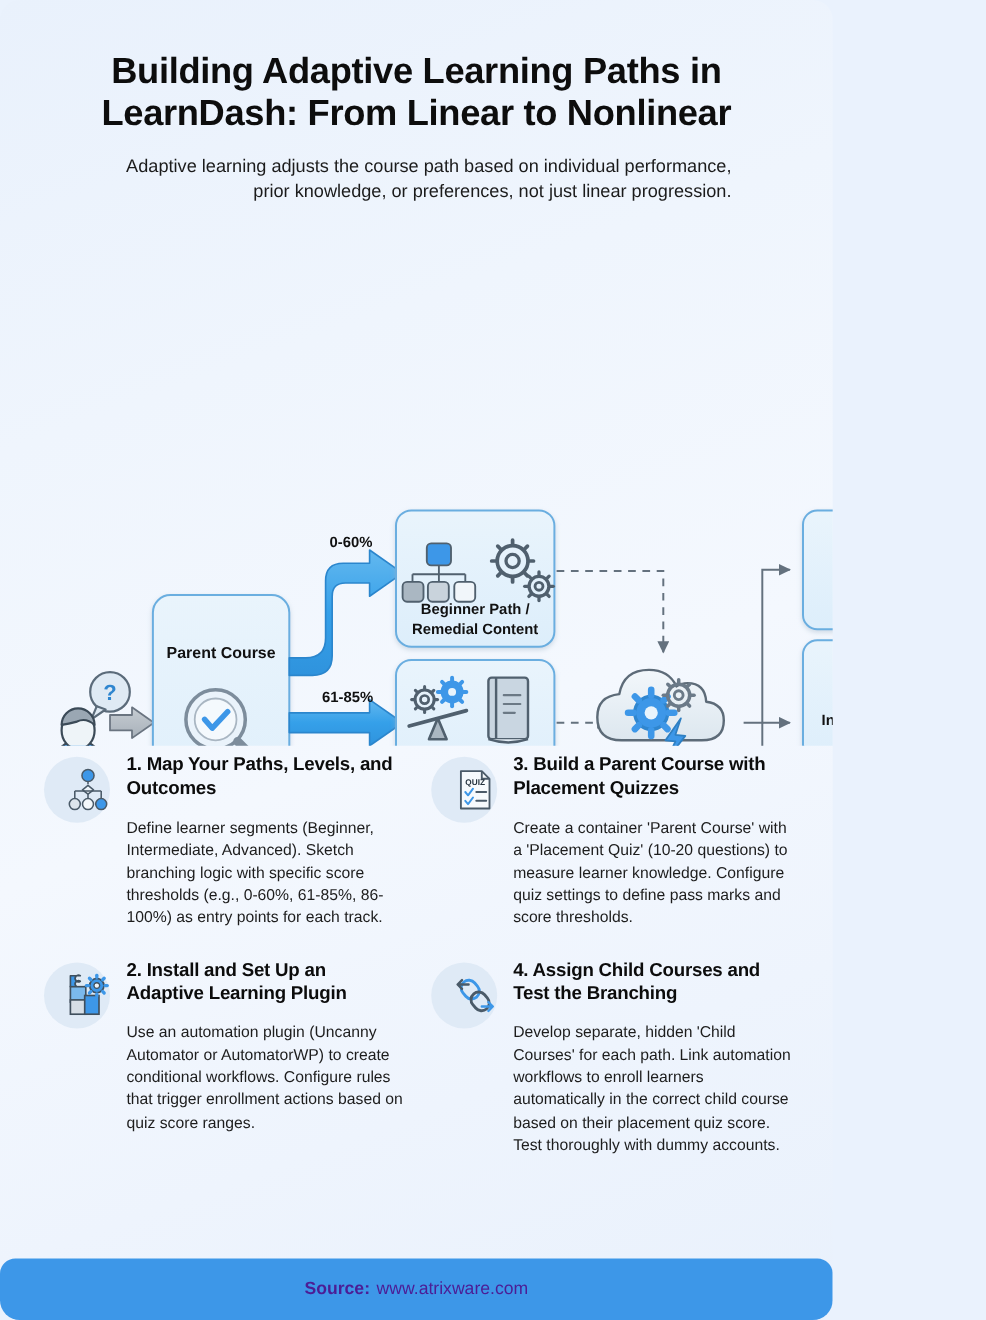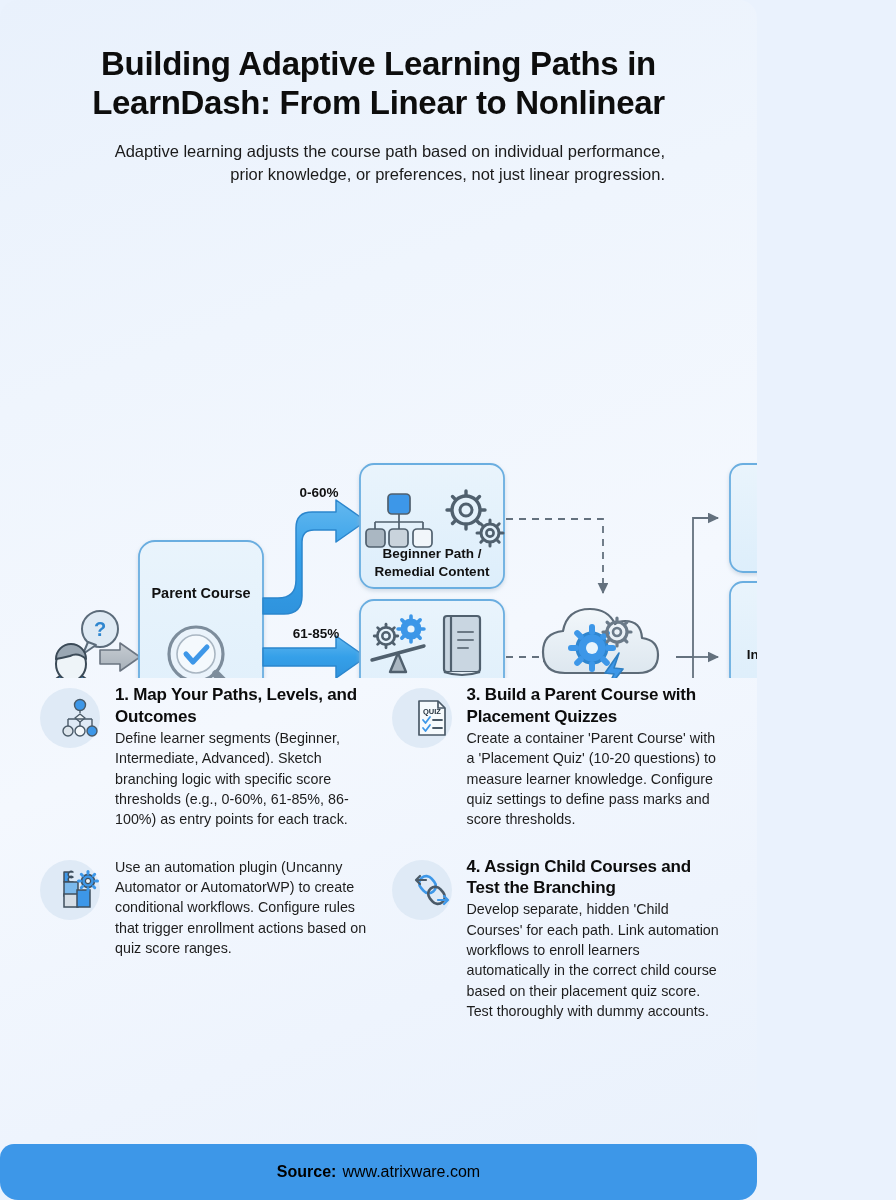--- a/index.html
+++ b/index.html
@@ -48,28 +48,28 @@
     flex:0 0 auto;width:60px;height:60px;border-radius:50%;
     background:#dfeaf6;display:flex;align-items:center;justify-content:flex-end;
     margin-top:4px;
   }
   .step-body{flex:1 1 auto;min-width:0;}
   .step-title{
     font-size:17px;font-weight:bold;color:#0c0c0c;line-height:1.26;
     letter-spacing:-0.2px;
   }
   .step-text{
-    margin-top:1px;font-size:14.3px;color:#1d1d1d;line-height:1.42;
+    margin-top:16px;font-size:14.3px;color:#1d1d1d;line-height:1.42;
   }
   
   .footer{
     position:absolute;left:0;right:0;bottom:0;height:56px;
     background:#3d97e8;border-radius:14px;
     display:flex;align-items:center;justify-content:center;
-    color:#000000;font-size:16px;
+    color:#4c1d95;font-size:16px;
   }
   .footer b{margin-right:6px;}
 </style>
 </head>
 <body>
 
 <div class="page">
 
   <div class="header">
     <div class="title">
@@ -451,20 +451,21 @@
                 <path d="M7.5,0 L9.5,0"></path>
               <path d="M-6.7,-6.7 L-5.3,-5.3"></path>
                 <path d="M5.3,5.3 L6.7,6.7"></path>
               <path d="M6.7,-6.7 L5.3,-5.3"></path>
                 <path d="M-5.3,5.3 L-6.7,6.7"></path>
             </g>
           </g>
         </svg>
       </div>
       <div class="step-body">
+        <div class="step-title">2. Install and Set Up an Adaptive Learning Plugin</div>
         <div class="step-text">Use an automation plugin (Uncanny Automator or AutomatorWP) to create conditional workflows. Configure rules that trigger enrollment actions based on quiz score ranges.</div>
       </div>
     </div>
 
     <div class="step">
       <div class="step-ico">
         <svg width="40" height="40" viewBox="0 0 40 40">
           <g transform="rotate(-40 20 20)">
             <rect x="13" y="4" width="14" height="18" rx="7" fill="none" stroke="#3d97e8" stroke-width="2.6"></rect>
             <rect x="13" y="18" width="14" height="18" rx="7" fill="none" stroke="#4a5a68" stroke-width="2.6"></rect>

